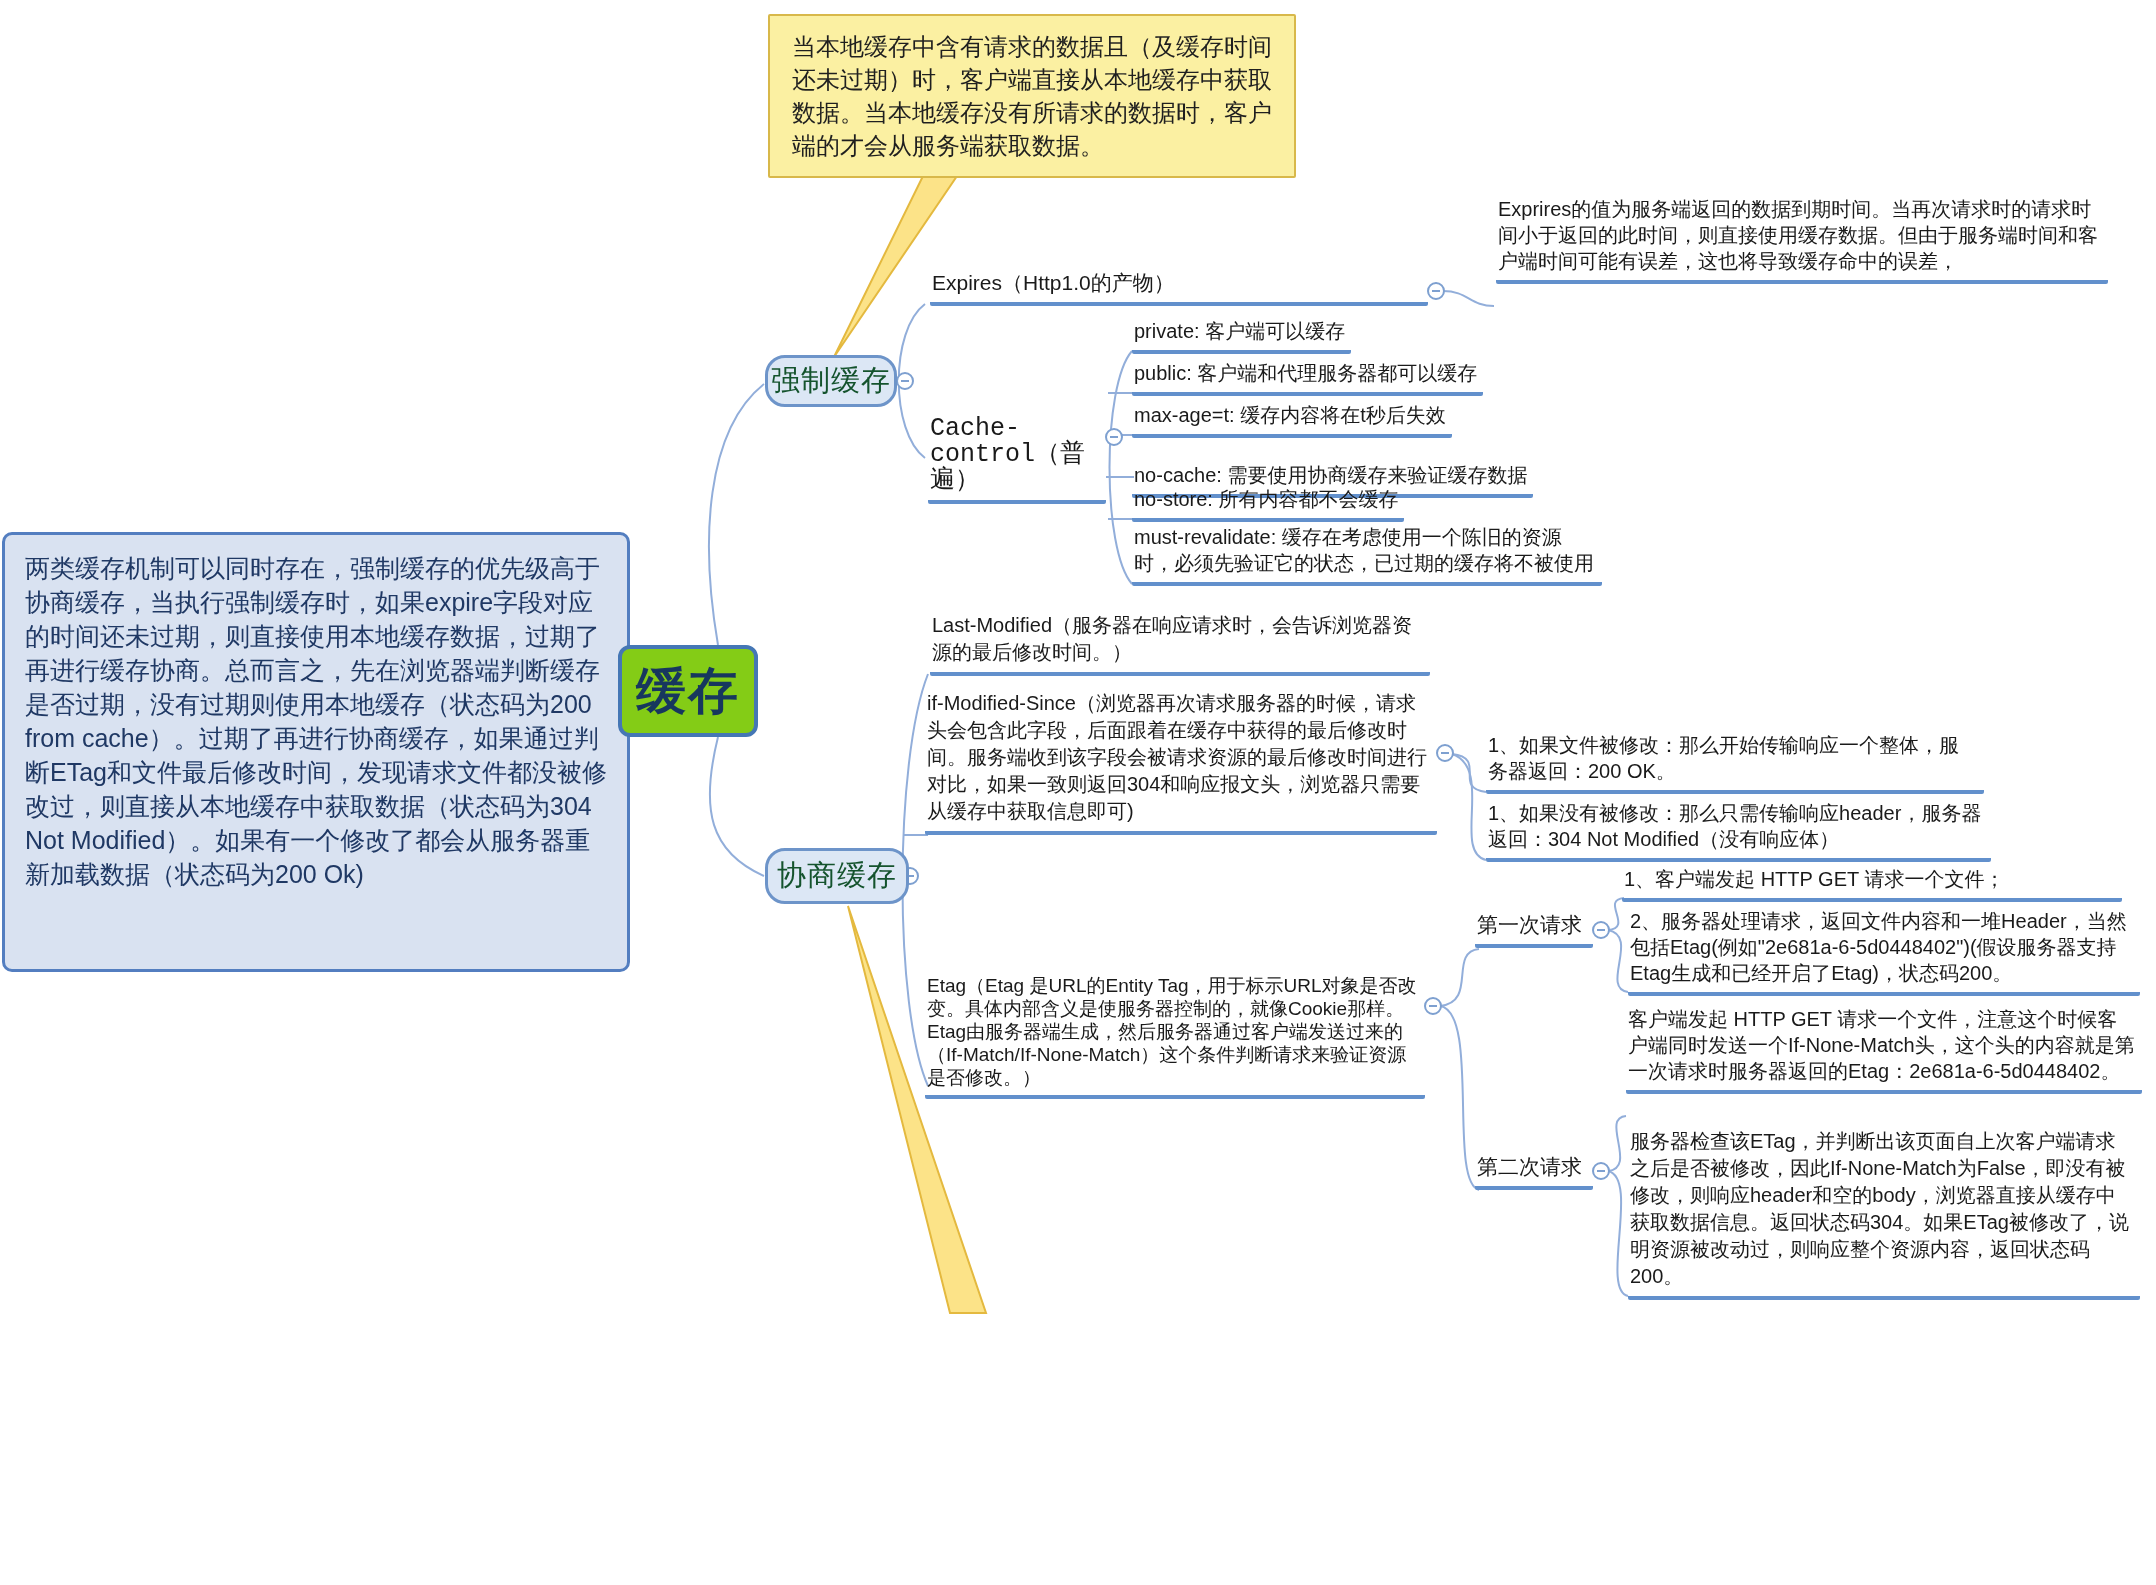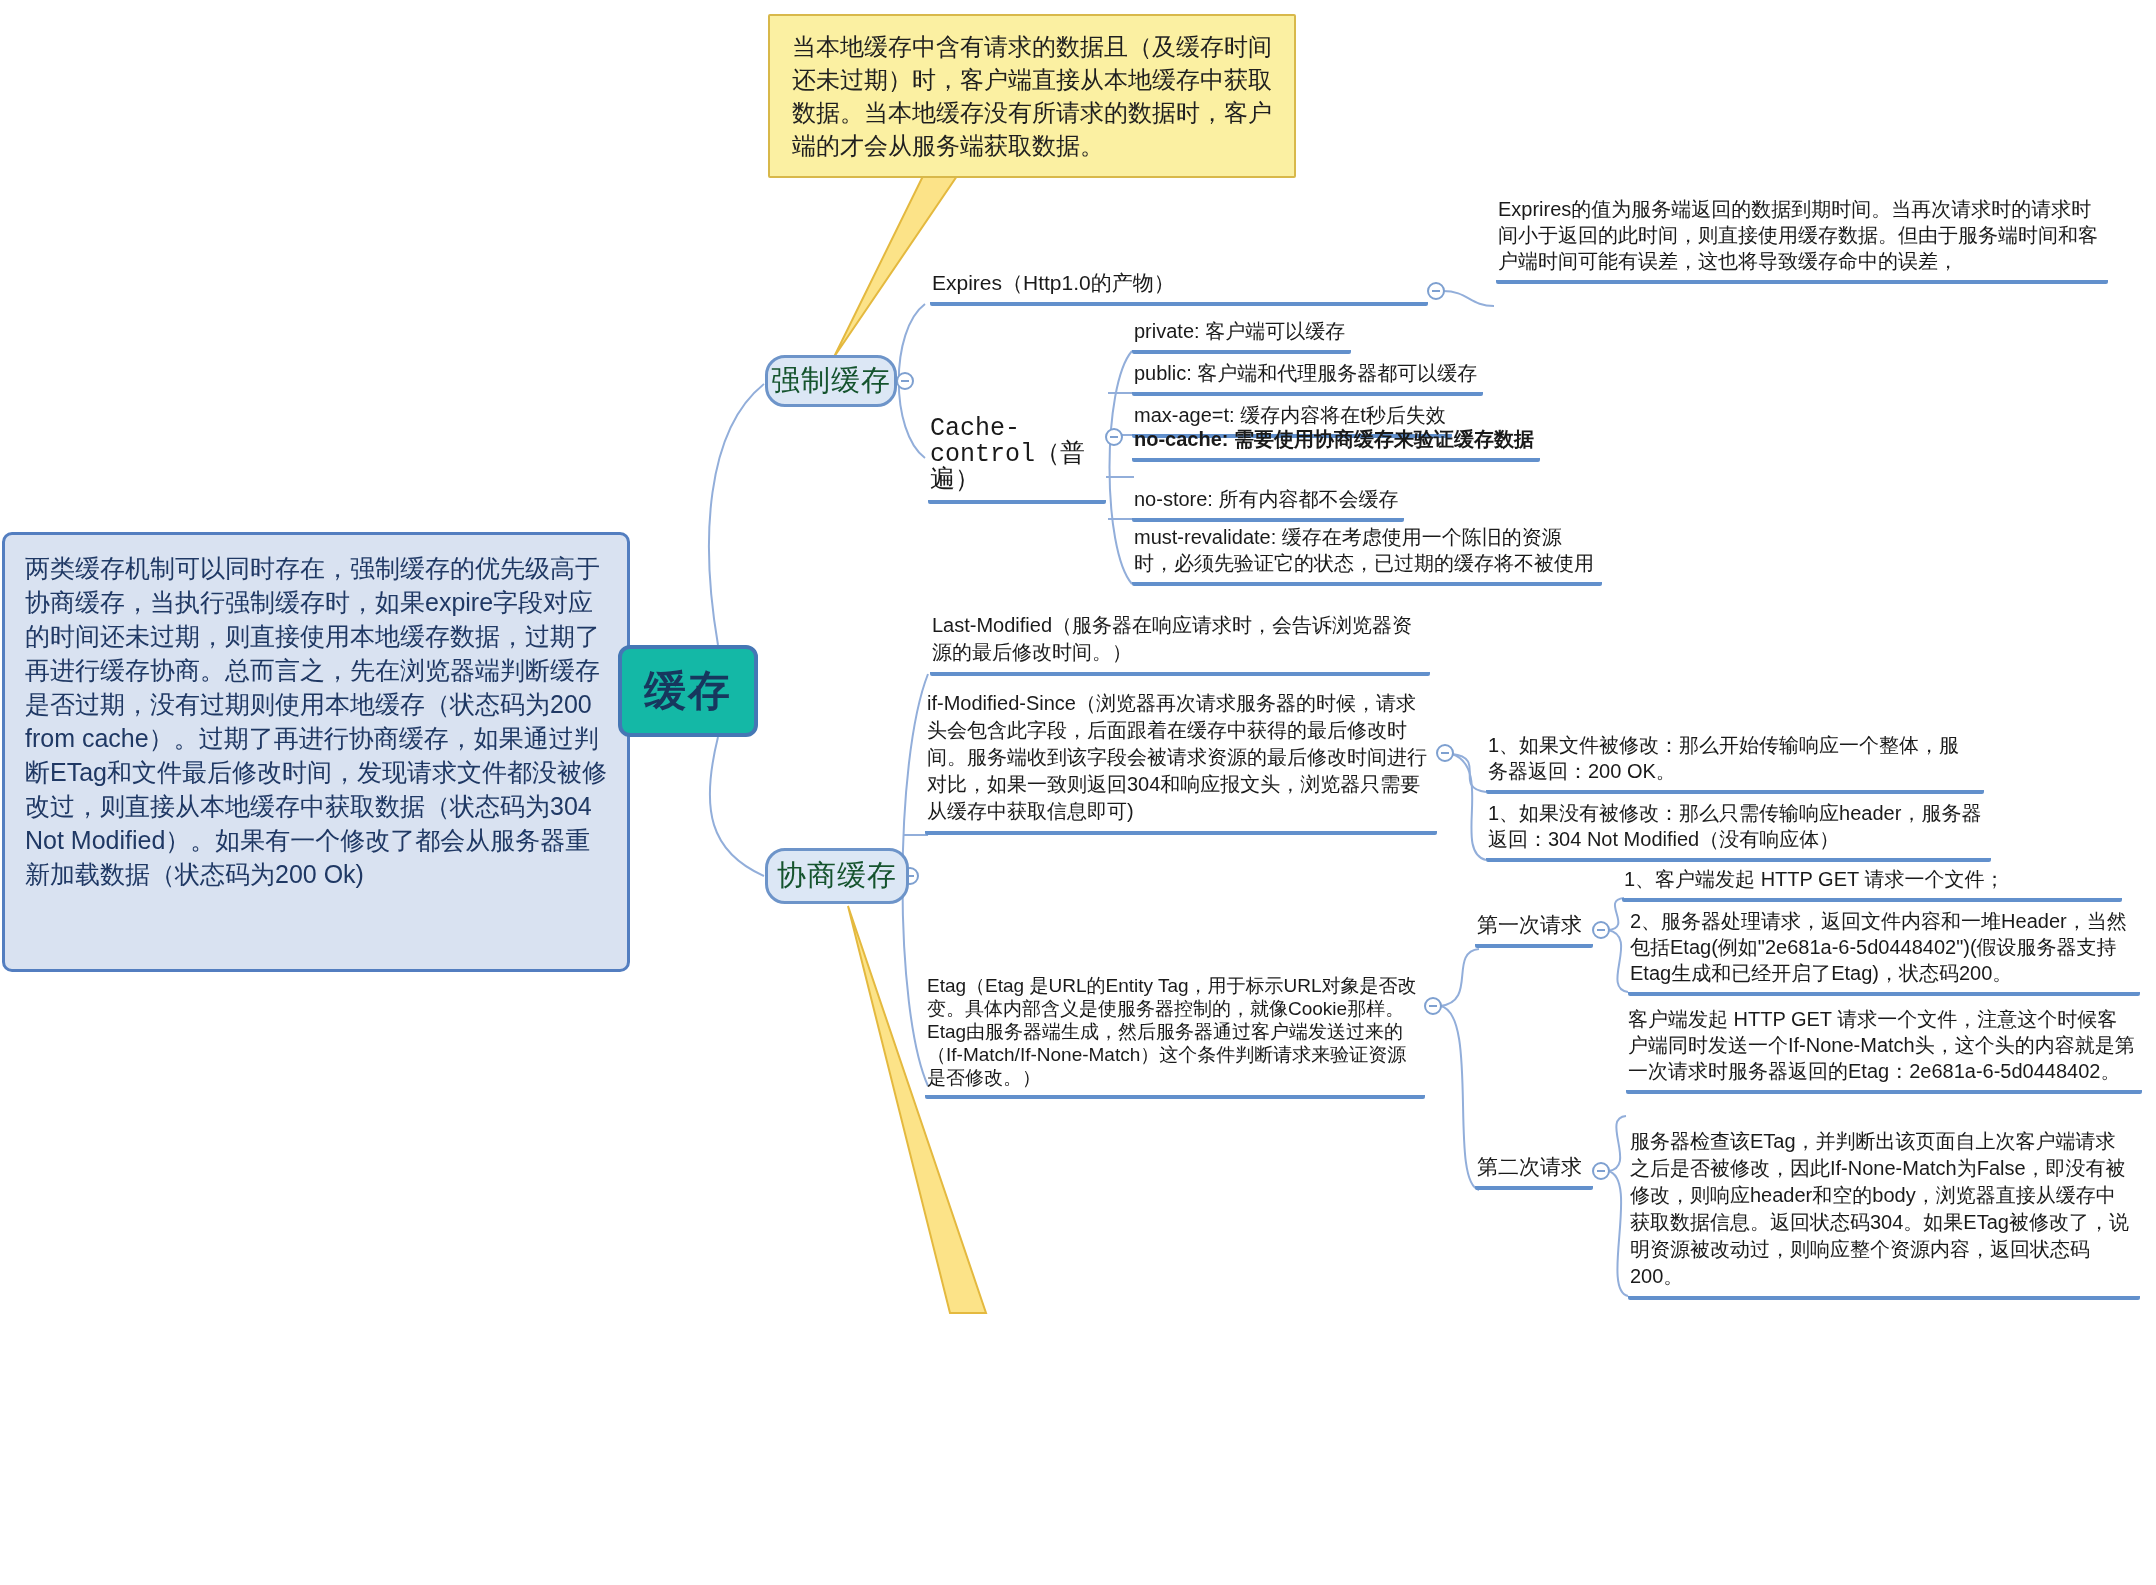--- a/index.html
+++ b/index.html
@@ -8,23 +8,23 @@
   #stage svg.layer{position:absolute;left:0;top:0;pointer-events:none;}
   .abs{position:absolute;box-sizing:border-box;}
   
   .topic{border-bottom:4px solid #6290CC;border-radius:2px;padding:0 6px 6px 2px;
          font-size:20px;line-height:26px;color:#1a1a1a;}
   .topic.lbl{font-size:21px;}
   
   .box-node{background:#DCE7F5;border:3px solid #6D94C9;border-radius:20px;
             display:flex;align-items:center;justify-content:center;
             color:#14532d;font-size:29px;letter-spacing:1px;}
-  .root-node{background:#14b8a6;border:4px solid #4577B5;border-radius:12px;
+  .root-node{background:#84cc16;border:4px solid #4577B5;border-radius:12px;
              display:flex;align-items:center;justify-content:center;
-             color:#17375E;font-size:42px;font-weight:bold;letter-spacing:2px;}
+             color:#17375E;font-size:50px;font-weight:bold;letter-spacing:2px;}
   
   .sticky{background:#FBF0A2;border:2px solid #D8B84A;border-radius:2px;
           padding:14px 22px;font-size:24px;line-height:33px;color:#1f1f1f;}
   
   .overview{background:#D9E2F1;border:3px solid #537EC0;border-radius:10px;
             padding:16px 20px;font-size:25px;line-height:34px;color:#1F3864;}
   .small-lh{line-height:23px;font-size:19px;}
 </style>
 </head>
 <body>
@@ -137,21 +137,21 @@
 
   <div class="abs topic lbl" style="left:930px;top:270px;width:498px;">Expires（Http1.0的产物）</div>
 
   <div class="abs topic" style="left:1496px;top:196px;width:612px;">Exprires的值为服务端返回的数据到期时间。当再次请求时的请求时间小于返回的此时间，则直接使用缓存数据。但由于服务端时间和客户端时间可能有误差，这也将导致缓存命中的误差，</div>
 
   <div class="abs topic lbl" style="left:928px;top:416px;width:178px;font-size:25px;font-family:Liberation Mono, monospace;">Cache-control（普遍）</div>
 
   <div class="abs topic" style="left:1132px;top:318px;">private: 客户端可以缓存</div>
   <div class="abs topic" style="left:1132px;top:360px;">public: 客户端和代理服务器都可以缓存</div>
   <div class="abs topic" style="left:1132px;top:402px;">max-age=t: 缓存内容将在t秒后失效</div>
-  <div class="abs topic" style="left:1132px;top:426px;font-weight:bold;">no-cache: 需要使用协商缓存来验证缓存数据</div>
+  <div class="abs topic" style="left:1132px;top:462px;">no-cache: 需要使用协商缓存来验证缓存数据</div>
   <div class="abs topic" style="left:1132px;top:486px;">no-store: 所有内容都不会缓存</div>
   <div class="abs topic" style="left:1132px;top:524px;width:470px;">must-revalidate: 缓存在考虑使用一个陈旧的资源时，必须先验证它的状态，已过期的缓存将不被使用</div>
 
   <div class="abs topic" style="left:930px;top:612px;width:500px;line-height:27px;">Last-Modified（服务器在响应请求时，会告诉浏览器资源的最后修改时间。）</div>
 
   <div class="abs topic" style="left:925px;top:690px;width:512px;line-height:27px;">if-Modified-Since（浏览器再次请求服务器的时候，请求头会包含此字段，后面跟着在缓存中获得的最后修改时间。服务端收到该字段会被请求资源的最后修改时间进行对比，如果一致则返回304和响应报文头，浏览器只需要从缓存中获取信息即可)</div>
 
   <div class="abs topic" style="left:1486px;top:732px;width:498px;">1、如果文件被修改：那么开始传输响应一个整体，服务器返回：200 OK。</div>
   <div class="abs topic" style="left:1486px;top:800px;width:505px;">1、如果没有被修改：那么只需传输响应header，服务器返回：304 Not Modified（没有响应体）</div>
 

